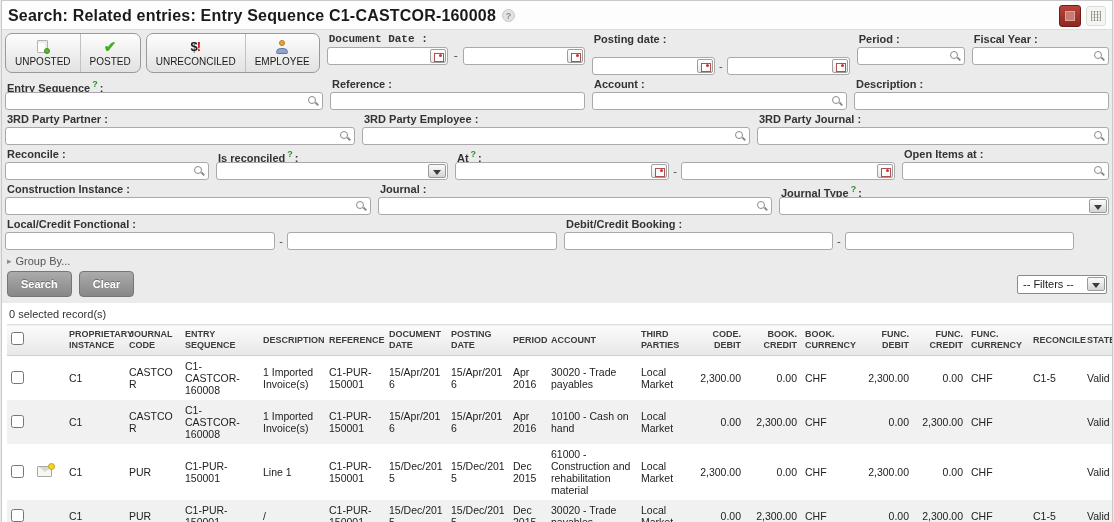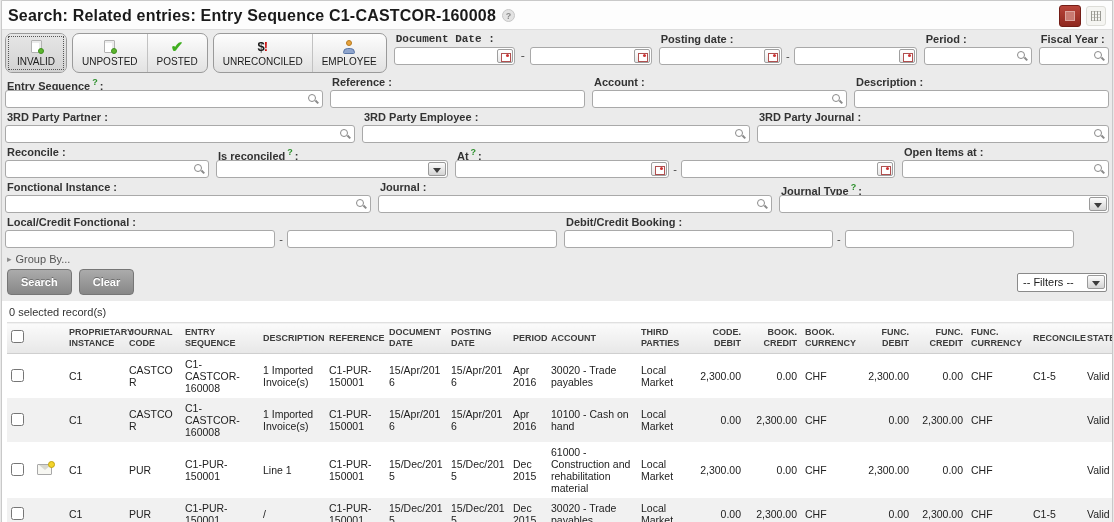--- a/index.html
+++ b/index.html
@@ -89,30 +89,20 @@
       <span class="red-sq-btn"></span>
       <span class="grid-btn"></span>
     </span>
   </div>
 
   <div class="filter-area">
 
     <div class="frow">
       <div class="btn-toolbar">
         <div class="btn-group">
-          <button class="tb-btn selected">
-            <span class="icon-slot">
-                <span class="doc-icon">
-                  <span class="doc-dot"></span>
-                </span>
-              </span>
-            <span>INVALID</span>
-          </button>
-        </div>
-        <div class="btn-group">
           <button class="tb-btn">
             <span class="icon-slot">
                 <span class="doc-icon">
                   <span class="doc-dot"></span>
                 </span>
               </span>
             <span>UNPOSTED</span>
           </button>
           <button class="tb-btn">
             <span class="icon-slot">
@@ -142,21 +132,21 @@
 
       <div class="field" style="width:258px;font-family:Liberation Mono, monospace;">
         <span class="flabel">Document Date :</span>
         <div class="ctl-row">
           <span class="tinput" style="flex:1;"><input style=""><span class="cal-btn"></span></span>
           <span class="range-sep">-</span>
           <span class="tinput" style="flex:1;"><input style=""><span class="cal-btn"></span></span>
         </div>
       </div>
 
-      <div class="field" style="width:258px;">
+      <div class="field" style="width:258px;gap:10px;">
         <span class="flabel">Posting date :</span>
         <div class="ctl-row">
           <span class="tinput" style="flex:1;"><input style=""><span class="cal-btn"></span></span>
           <span class="range-sep">-</span>
           <span class="tinput" style="flex:1;"><input style=""><span class="cal-btn"></span></span>
         </div>
       </div>
 
       <div class="field" style="width:108px;">
         <span class="flabel">Period :</span>
@@ -223,21 +213,21 @@
         </div>
       </div>
       <div class="field" style="flex:1;">
         <span class="flabel">Open Items at :</span>
         <span class="tinput lookup"><input style=""><span class="mag"></span></span>
       </div>
     </div>
 
     <div class="frow">
       <div class="field" style="width:366px;">
-        <span class="flabel">Fonctional Instance :</span>
+        <span class="flabel">Construction Instance :</span>
         <span class="tinput lookup"><input style=""><span class="mag"></span></span>
       </div>
       <div class="field" style="width:394px;">
         <span class="flabel">Journal :</span>
         <span class="tinput lookup"><input style=""><span class="mag"></span></span>
       </div>
       <div class="field" style="flex:1;">
         <span class="flabel"><span>Journal Type</span><sup class="help">?</sup><span>:</span></span>
         <span class="selectbox">
             <span class="dd-btn"></span>

